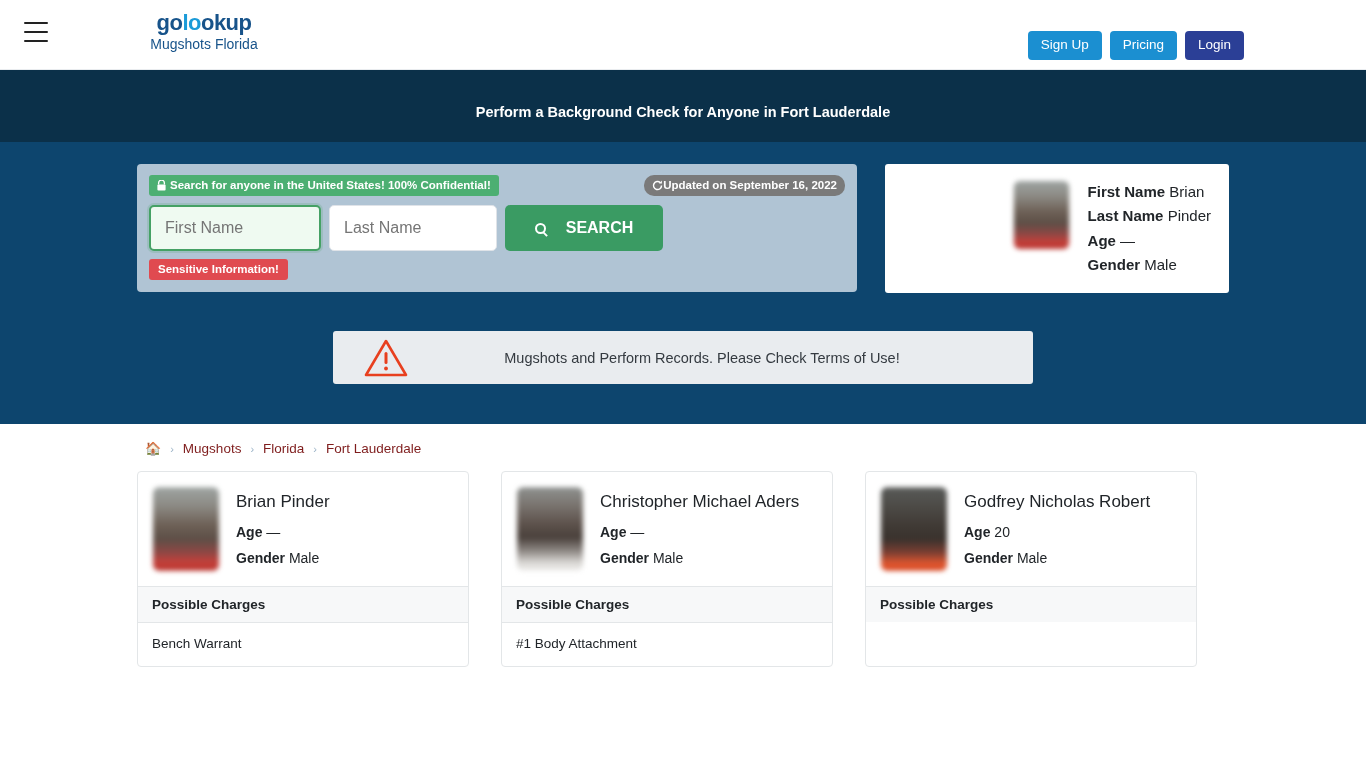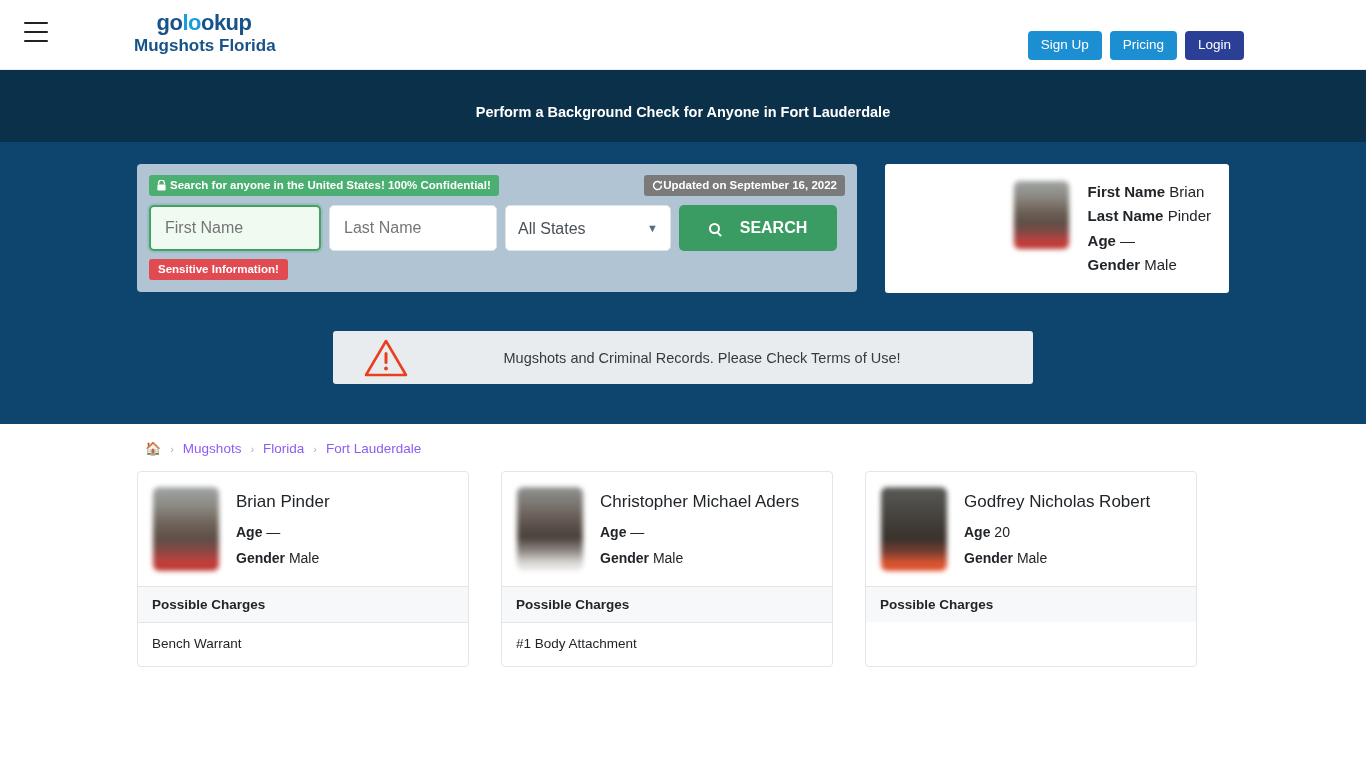--- a/index.html
+++ b/index.html
@@ -41,22 +41,22 @@
   .brand-main {
     font-size: 22px;
     font-weight: 700;
     color: #17538a;
     letter-spacing: -0.5px;
     white-space: nowrap;
   }
   .brand-main .lens { color: #1b9bd8; position: relative; }
   .brand-sub {
     margin-top: 3px;
-    font-size: 17px;
-    font-weight: 700;
+    font-size: 14px;
+    font-weight: 400;
     color: #17538a;
     white-space: nowrap;
   }
   .nav-actions {
     position: absolute;
     right: 122px; top: 31px;
     display: flex; gap: 8px;
   }
   .nav-btn {
     border: none;
@@ -130,21 +130,21 @@
     align-items: center;
     gap: 4px;
     white-space: nowrap;
   }
   .badge-grey {
     background: #7a7a7a;
     color: #fff;
     font-size: 11.5px;
     font-weight: 700;
     padding: 4px 8px 5px;
-    border-radius: 3px;
+    border-radius: 10px;
     display: inline-flex;
     align-items: center;
     gap: 0;
     white-space: nowrap;
   }
   .badge-red {
     background: #e04a50;
     color: #fff;
     font-size: 11.5px;
     font-weight: 700;
@@ -288,21 +288,21 @@
     padding: 17px 0 0;
   }
   .breadcrumb {
     width: 1092px;
     margin: 0 auto;
     display: flex; align-items: center; gap: 9px;
     font-size: 13.5px;
     color: #4a7ba7;
     padding-left: 8px;
   }
-  .breadcrumb a { color: #8b5cf6; text-decoration: none; cursor: pointer; }
+  .breadcrumb a { color: #7f1d1d; text-decoration: none; cursor: pointer; }
   .breadcrumb .sep { color: #9bb3c7; font-size: 11px; }
   .home-icon { color: #4a7ba7; font-size: 13px; }
 
   .grid {
     width: 1092px;
     margin: 0 auto;
     margin-top: 15px;
     display: grid;
     grid-template-columns: repeat(3, 332px);
     column-gap: 32px;
@@ -394,26 +394,20 @@
             <path d="M10.4 6a4.4 4.4 0 11-1.3-3.1" fill="none" stroke="#fff" stroke-width="1.6"></path>
             <path d="M10.8 0.6v3.1H7.7z" fill="#fff"></path>
           </svg>
           <span>Updated on September 16, 2022</span>
         </span>
       </div>
 
       <div class="field-row">
         <input class="inp first" type="text" placeholder="First Name" style="">
         <input class="inp last" type="text" placeholder="Last Name" style="">
-        <div class="sel-wrap">
-          <select class="sel">
-            <option>All States</option>
-          </select>
-          <span class="sel-caret">▼</span>
-        </div>
         <button class="search-btn">
           <span class="mag"></span>
           <span>SEARCH</span>
         </button>
       </div>
 
       <span class="badge-red">Sensitive Information!</span>
     </div>
 
     <div class="person-card">
@@ -441,21 +435,21 @@
   </div>
 </div>
 
 <div class="notice-wrap">
   <div class="notice">
     <svg class="warn-tri" width="46" height="42" viewBox="0 0 46 42">
       <path d="M23 4 L43 38 H3 Z" fill="none" stroke="#e8401f" stroke-width="2.6" stroke-linejoin="round"></path>
       <rect x="21.5" y="15" width="3" height="12" rx="1.5" fill="#e8401f"></rect>
       <circle cx="23" cy="31.5" r="1.9" fill="#e8401f"></circle>
     </svg>
-    <div class="notice-text">Mugshots and Criminal Records. Please Check Terms of Use!</div>
+    <div class="notice-text">Mugshots and Perform Records. Please Check Terms of Use!</div>
   </div>
 </div>
 
 <div class="results">
 
   <div class="breadcrumb">
     <span class="home-icon">🏠</span>
     <span class="sep">›</span>
     <a>Mugshots</a>
     <span class="sep">›</span>

